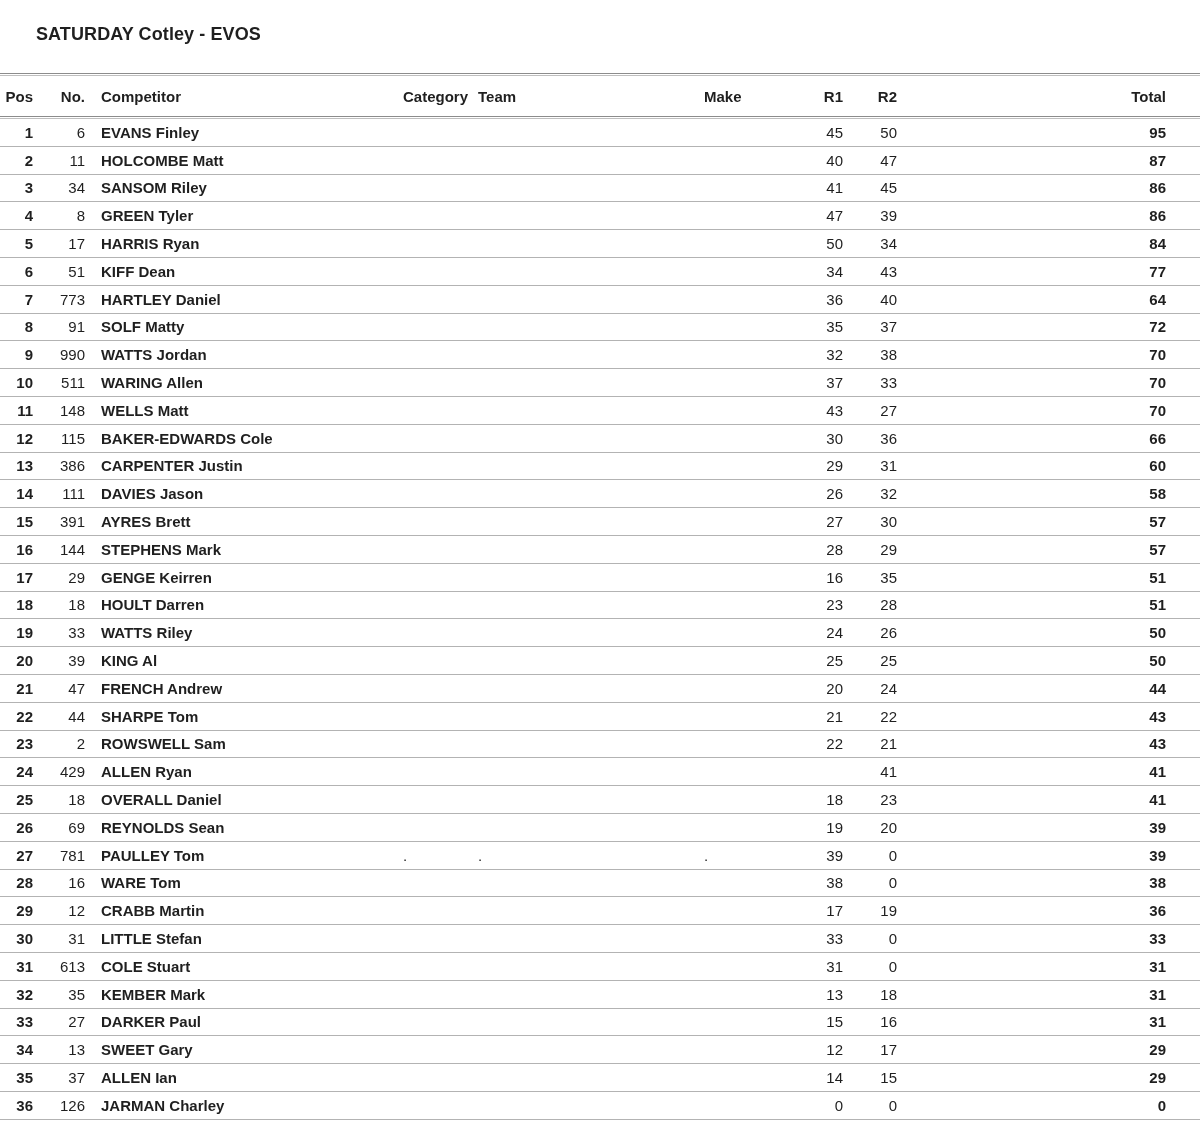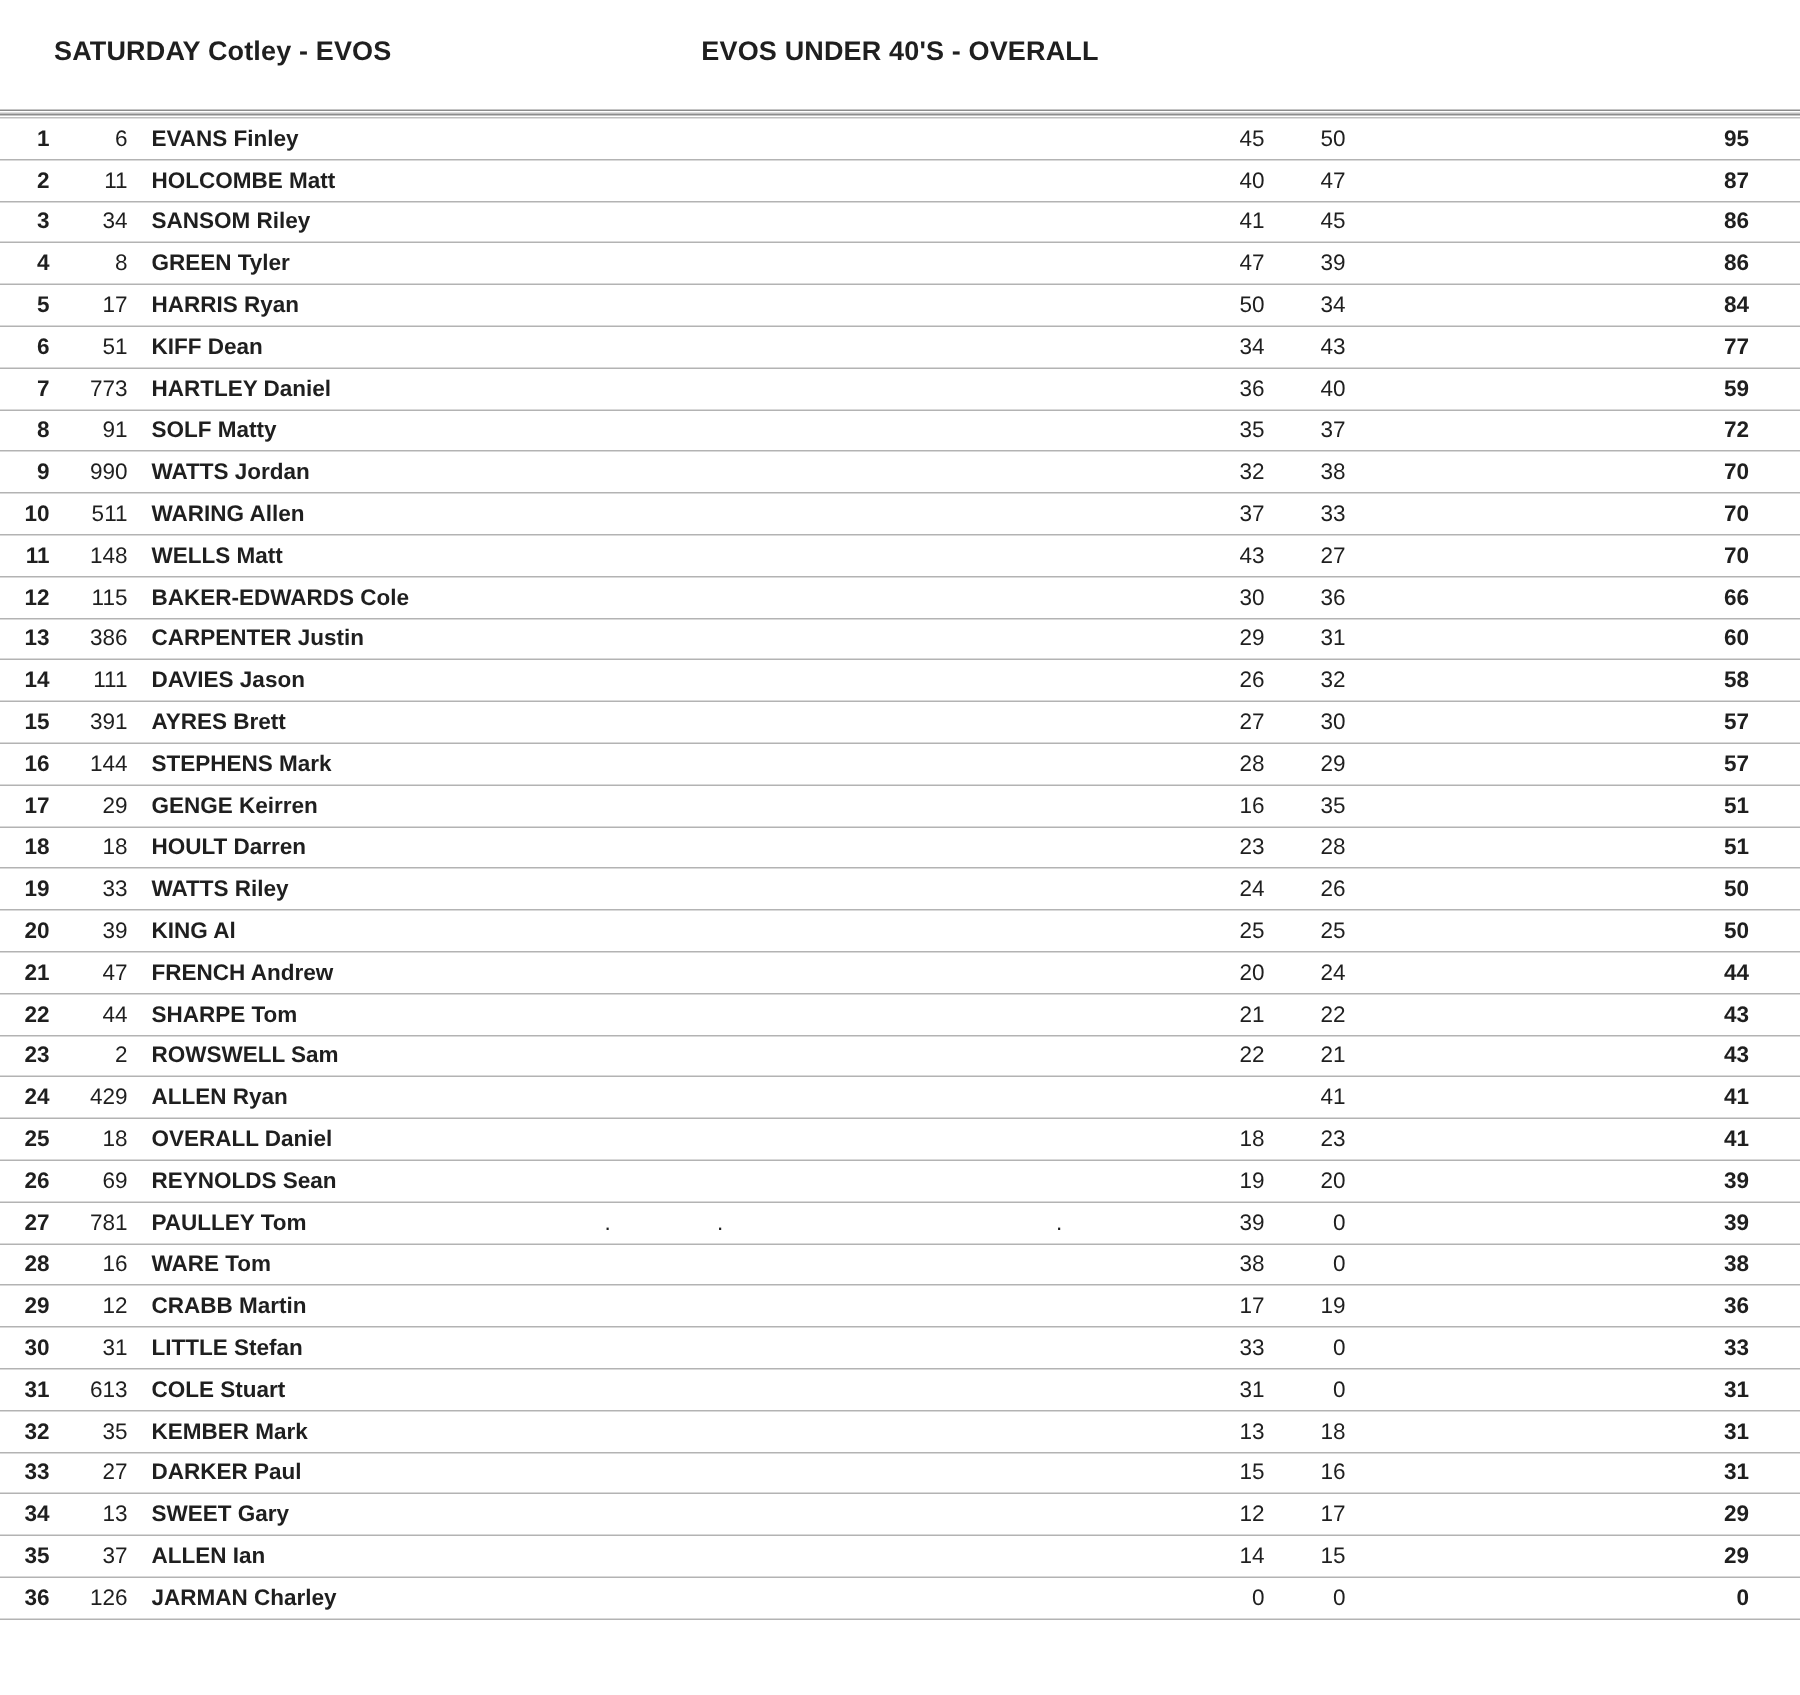--- a/index.html
+++ b/index.html
@@ -62,26 +62,36 @@
   .c-r2{text-align:right;}
   .c-total{text-align:right;}
   .trow .c-pos,
   .trow .c-competitor,
   .trow .c-total{font-weight:700;}
 </style>
 </head>
 <body>
 
 <div class="titlebar">
-  <div class="title-center">EVOS UNDER 40'S - OVERALL</div>
   <div class="title-left">SATURDAY Cotley - EVOS</div>
 </div>
 
 <div class="results">
   <div class="double-rule"></div>
+  <div class="grid-row thead">
+    <div class="c-pos">Pos</div>
+    <div class="c-no">No.</div>
+    <div class="c-competitor">Competitor</div>
+    <div class="c-category">Category</div>
+    <div class="c-team">Team</div>
+    <div class="c-make">Make</div>
+    <div class="c-r1">R1</div>
+    <div class="c-r2">R2</div>
+    <div class="c-total">Total</div>
+  </div>
   <div class="double-rule"></div>
   <div>
   <div class="grid-row trow">
     <div class="c-pos">1</div>
     <div class="c-no">6</div>
     <div class="c-competitor">EVANS Finley</div>
     <div class="c-category"></div>
     <div class="c-team"></div>
     <div class="c-make"></div>
     <div class="c-r1">45</div>
@@ -151,21 +161,21 @@
 
   <div class="grid-row trow">
     <div class="c-pos">7</div>
     <div class="c-no">773</div>
     <div class="c-competitor">HARTLEY Daniel</div>
     <div class="c-category"></div>
     <div class="c-team"></div>
     <div class="c-make"></div>
     <div class="c-r1">36</div>
     <div class="c-r2">40</div>
-    <div class="c-total">59</div>
+    <div class="c-total">64</div>
   </div>
 
   <div class="grid-row trow">
     <div class="c-pos">8</div>
     <div class="c-no">91</div>
     <div class="c-competitor">SOLF Matty</div>
     <div class="c-category"></div>
     <div class="c-team"></div>
     <div class="c-make"></div>
     <div class="c-r1">35</div>

